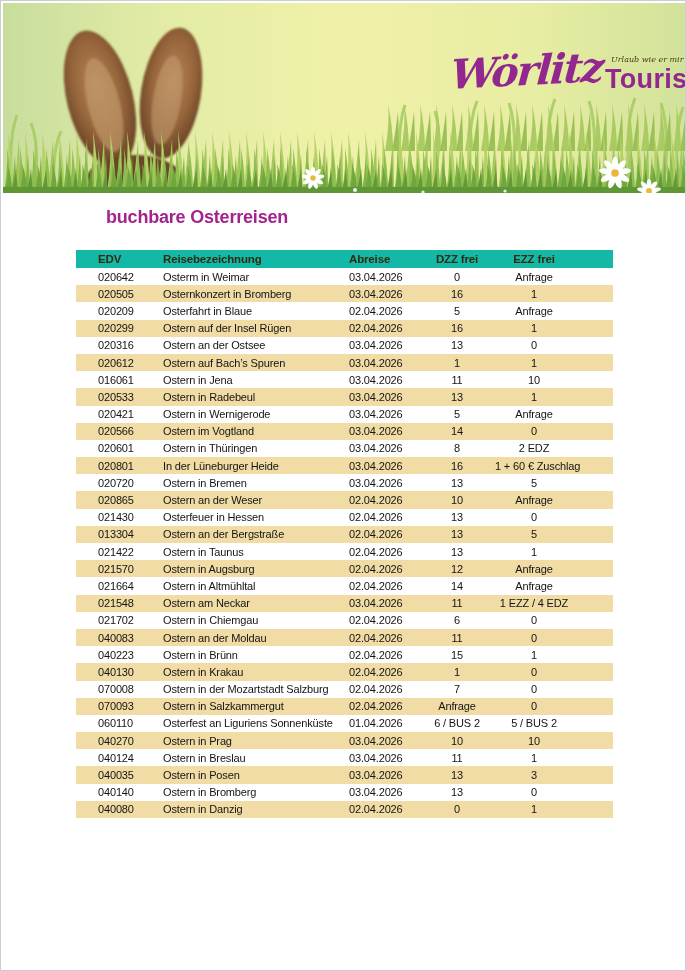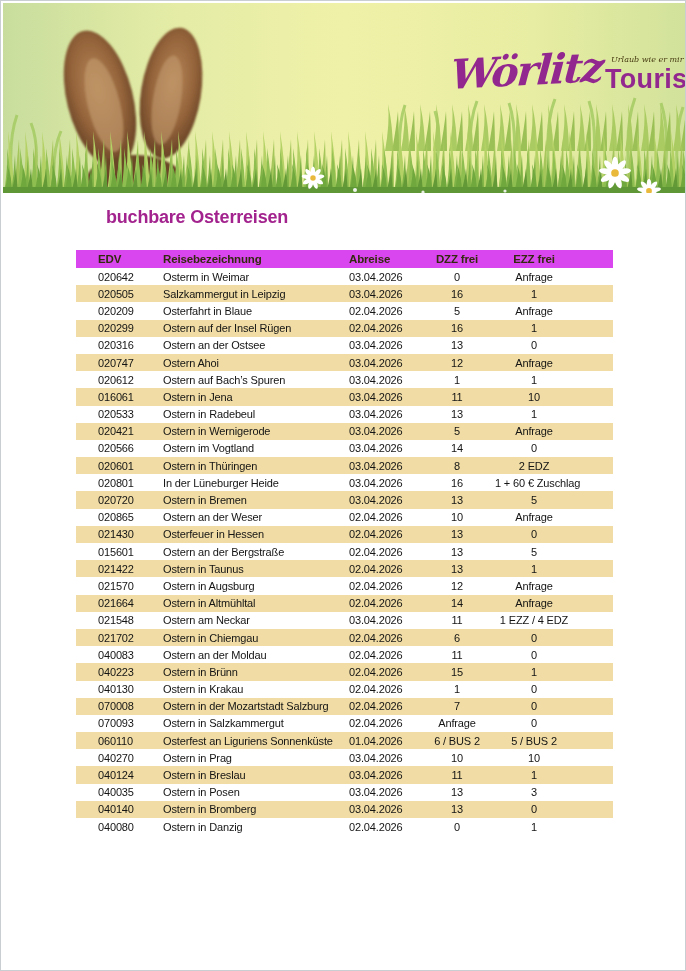--- a/index.html
+++ b/index.html
@@ -41,21 +41,21 @@
   table.trips{
     position:absolute;left:75px;top:249px;width:537px;
     border-collapse:collapse;table-layout:fixed;
   }
   table.trips col.w0{width:80px;}
   table.trips col.w1{width:185px;}
   table.trips col.w2{width:78px;}
   table.trips col.w3{width:76px;}
   table.trips col.w4{width:118px;}
   table.trips th{
-    background:#d946ef;color:#33290f;font-size:11.5px;font-weight:bold;
+    background:#14b8a6;color:#33290f;font-size:11.5px;font-weight:bold;
     height:18px;padding:0;letter-spacing:-0.15px;
   }
   table.trips td{
     color:#141414;font-size:11px;height:17.2px;padding:0;
     letter-spacing:-0.15px;
   }
   table.trips tbody tr:nth-child(even){background:#f0dca4;}
   table.trips .c0{text-align:left;padding-left:22px;}
   table.trips .c1{text-align:left;padding-left:7px;}
   table.trips .c2{text-align:left;padding-left:8px;white-space:nowrap;margin-top:32px;}
@@ -190,21 +190,21 @@
     <tbody>
         <tr>
           <td class="c0">020642</td>
           <td class="c1">Osterm in Weimar</td>
           <td class="c2">03.04.2026</td>
           <td class="c3">0</td>
           <td class="c4">Anfrage</td>
         </tr>
         <tr>
           <td class="c0">020505</td>
-          <td class="c1">Salzkammergut in Leipzig</td>
+          <td class="c1">Osternkonzert in Bromberg</td>
           <td class="c2">03.04.2026</td>
           <td class="c3">16</td>
           <td class="c4">1</td>
         </tr>
         <tr>
           <td class="c0">020209</td>
           <td class="c1">Osterfahrt in Blaue</td>
           <td class="c2">02.04.2026</td>
           <td class="c3">5</td>
           <td class="c4">Anfrage</td>
@@ -217,27 +217,20 @@
           <td class="c4">1</td>
         </tr>
         <tr>
           <td class="c0">020316</td>
           <td class="c1">Ostern an der Ostsee</td>
           <td class="c2">03.04.2026</td>
           <td class="c3">13</td>
           <td class="c4">0</td>
         </tr>
         <tr>
-          <td class="c0">020747</td>
-          <td class="c1">Ostern Ahoi</td>
-          <td class="c2">03.04.2026</td>
-          <td class="c3">12</td>
-          <td class="c4">Anfrage</td>
-        </tr>
-        <tr>
           <td class="c0">020612</td>
           <td class="c1">Ostern auf Bach’s Spuren</td>
           <td class="c2">03.04.2026</td>
           <td class="c3">1</td>
           <td class="c4">1</td>
         </tr>
         <tr>
           <td class="c0">016061</td>
           <td class="c1">Ostern in Jena</td>
           <td class="c2">03.04.2026</td>
@@ -294,21 +287,21 @@
           <td class="c4">Anfrage</td>
         </tr>
         <tr>
           <td class="c0">021430</td>
           <td class="c1">Osterfeuer in Hessen</td>
           <td class="c2">02.04.2026</td>
           <td class="c3">13</td>
           <td class="c4">0</td>
         </tr>
         <tr>
-          <td class="c0">015601</td>
+          <td class="c0">013304</td>
           <td class="c1">Ostern an der Bergstraße</td>
           <td class="c2">02.04.2026</td>
           <td class="c3">13</td>
           <td class="c4">5</td>
         </tr>
         <tr>
           <td class="c0">021422</td>
           <td class="c1">Ostern in Taunus</td>
           <td class="c2">02.04.2026</td>
           <td class="c3">13</td>

